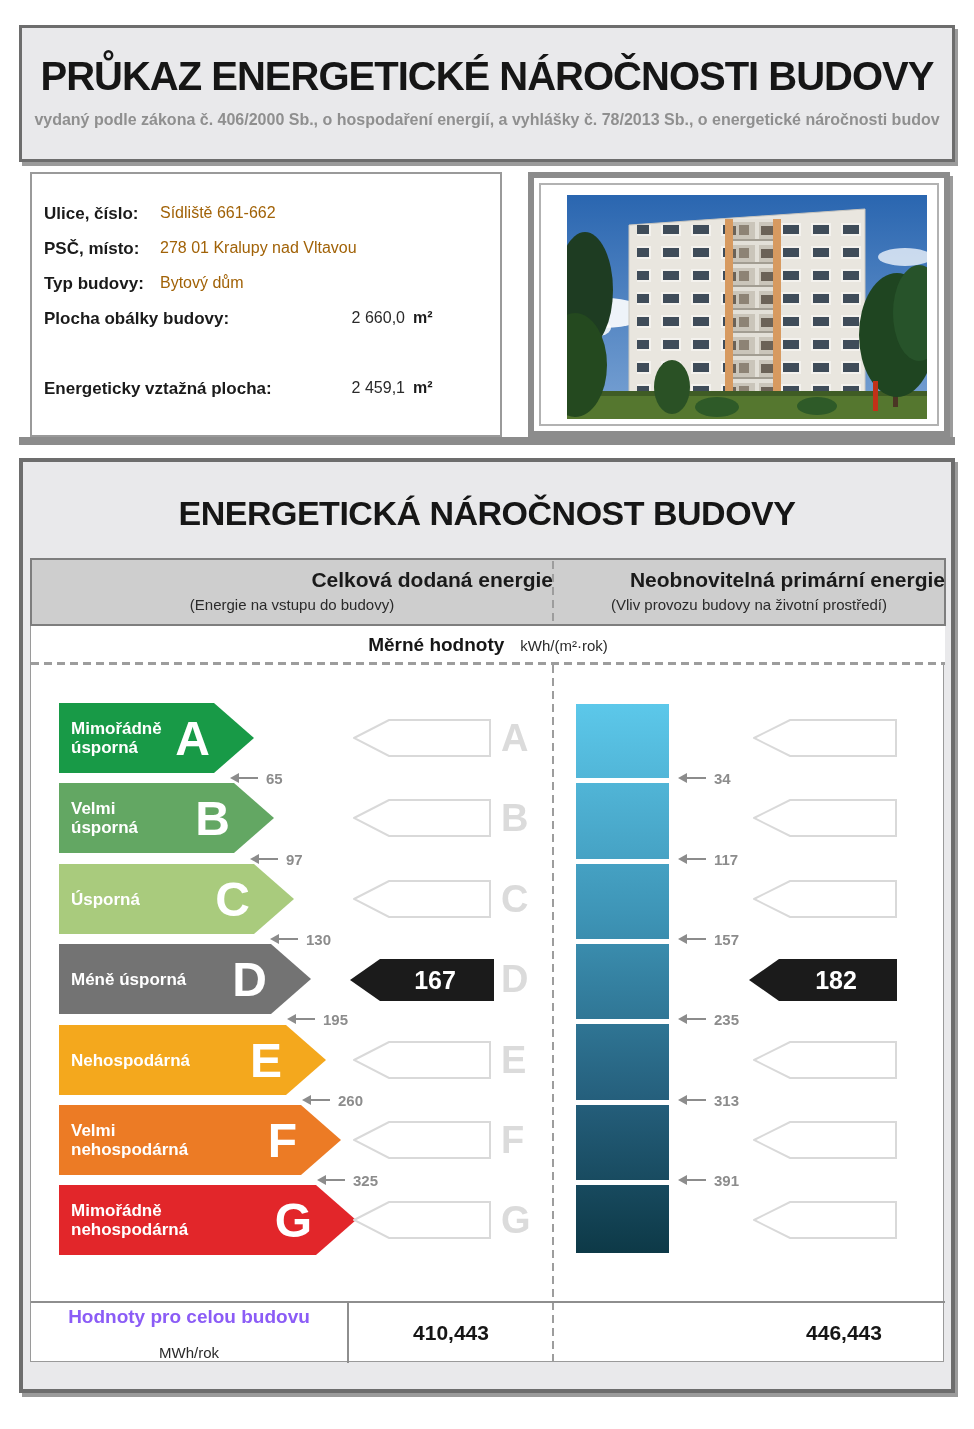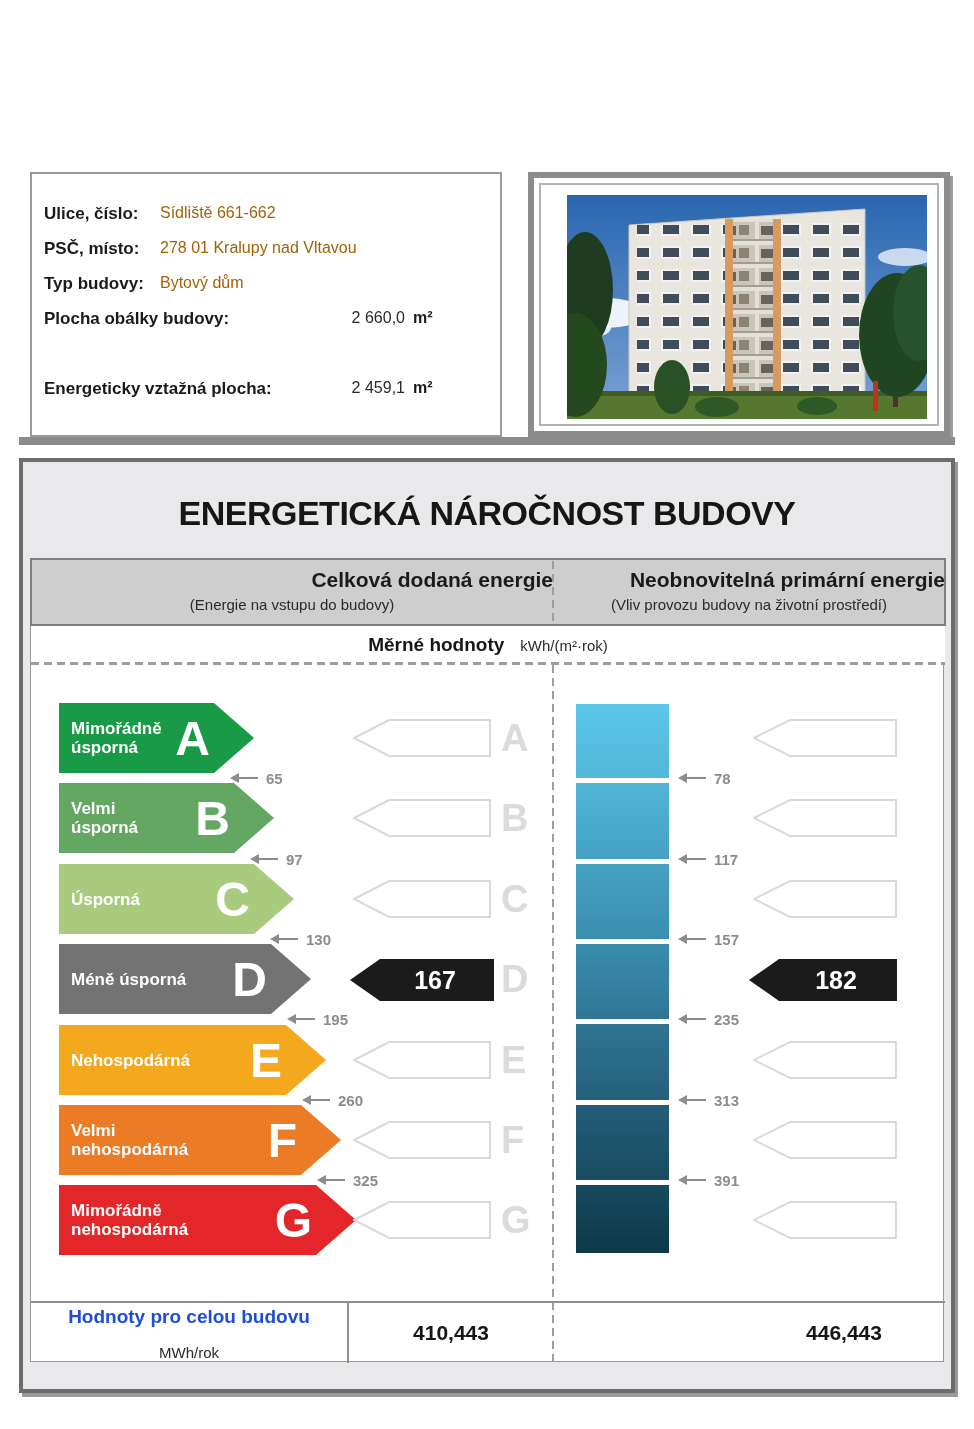--- a/index.html
+++ b/index.html
@@ -93,32 +93,36 @@
 
   
   .blue-bar { position:absolute; left:545px; top:145px; width:93px; height:549px;
     background:linear-gradient(180deg,#5cc8ea 0%, #3e95b7 38%, #255f7c 72%, #0d3947 100%); }
   .bar-sep { position:absolute; left:0; width:93px; height:5px; background:#ffffff; }
 
   
   .f-table { position:absolute; left:0; top:742px; width:914px; height:62px; border-top:2px solid #8e8e8e; }
   .f-label-cell { position:absolute; left:0; top:0; width:318px; height:60px; border-right:2px solid #8e8e8e;
     display:flex; flex-direction:column; align-items:center; justify-content:center; }
-  .f-label { font-size:19px; font-weight:bold; color:#1d4ed8; }
+  .f-label { font-size:19px; font-weight:bold; color:#8b5cf6; }
   .f-unit { font-size:15px; color:#2a2a2a; margin-top:16px; }
   .f-val { position:absolute; top:0; height:60px; display:flex; align-items:center; justify-content:center;
     font-size:21px; font-weight:bold; color:#161616; }
   .f-val1 { left:318px; width:204px; }
   .f-val2 { left:712px; width:202px; }
 </style>
 </head>
 <body>
 
 <div class="page">
 
+  <div class="header-box">
+    <div class="header-title">PRŮKAZ ENERGETICKÉ NÁROČNOSTI BUDOVY</div>
+    <div class="header-subtitle">vydaný podle zákona č. 406/2000 Sb., o hospodaření energií, a vyhlášky č. 78/2013 Sb., o energetické náročnosti budov</div>
+  </div>
 
   <div class="info-box">
     <div class="info-row" style="top:30px">
       <span class="info-label">Ulice, číslo:</span>
       <span class="info-value">Sídliště 661-662</span>
     </div>
     <div class="info-row" style="top:65px">
       <span class="info-label">PSČ, místo:</span>
       <span class="info-value">278 01 Kralupy nad Vltavou</span>
     </div>
@@ -311,21 +315,21 @@
       <div class="bar-sep" style="top:74px"></div>
       <div class="bar-sep" style="top:155px"></div>
       <div class="bar-sep" style="top:235px"></div>
       <div class="bar-sep" style="top:315px"></div>
       <div class="bar-sep" style="top:396px"></div>
       <div class="bar-sep" style="top:476px"></div>
     </div>
 
     <div class="thr" style="left:649px;top:211px">
       <i class="thr-arrow"></i>
-      <b class="thr-num">78</b>
+      <b class="thr-num">34</b>
     </div>
     <div class="thr" style="left:649px;top:292px">
       <i class="thr-arrow"></i>
       <b class="thr-num">117</b>
     </div>
     <div class="thr" style="left:649px;top:372px">
       <i class="thr-arrow"></i>
       <b class="thr-num">157</b>
     </div>
     <div class="thr" style="left:649px;top:452px">

